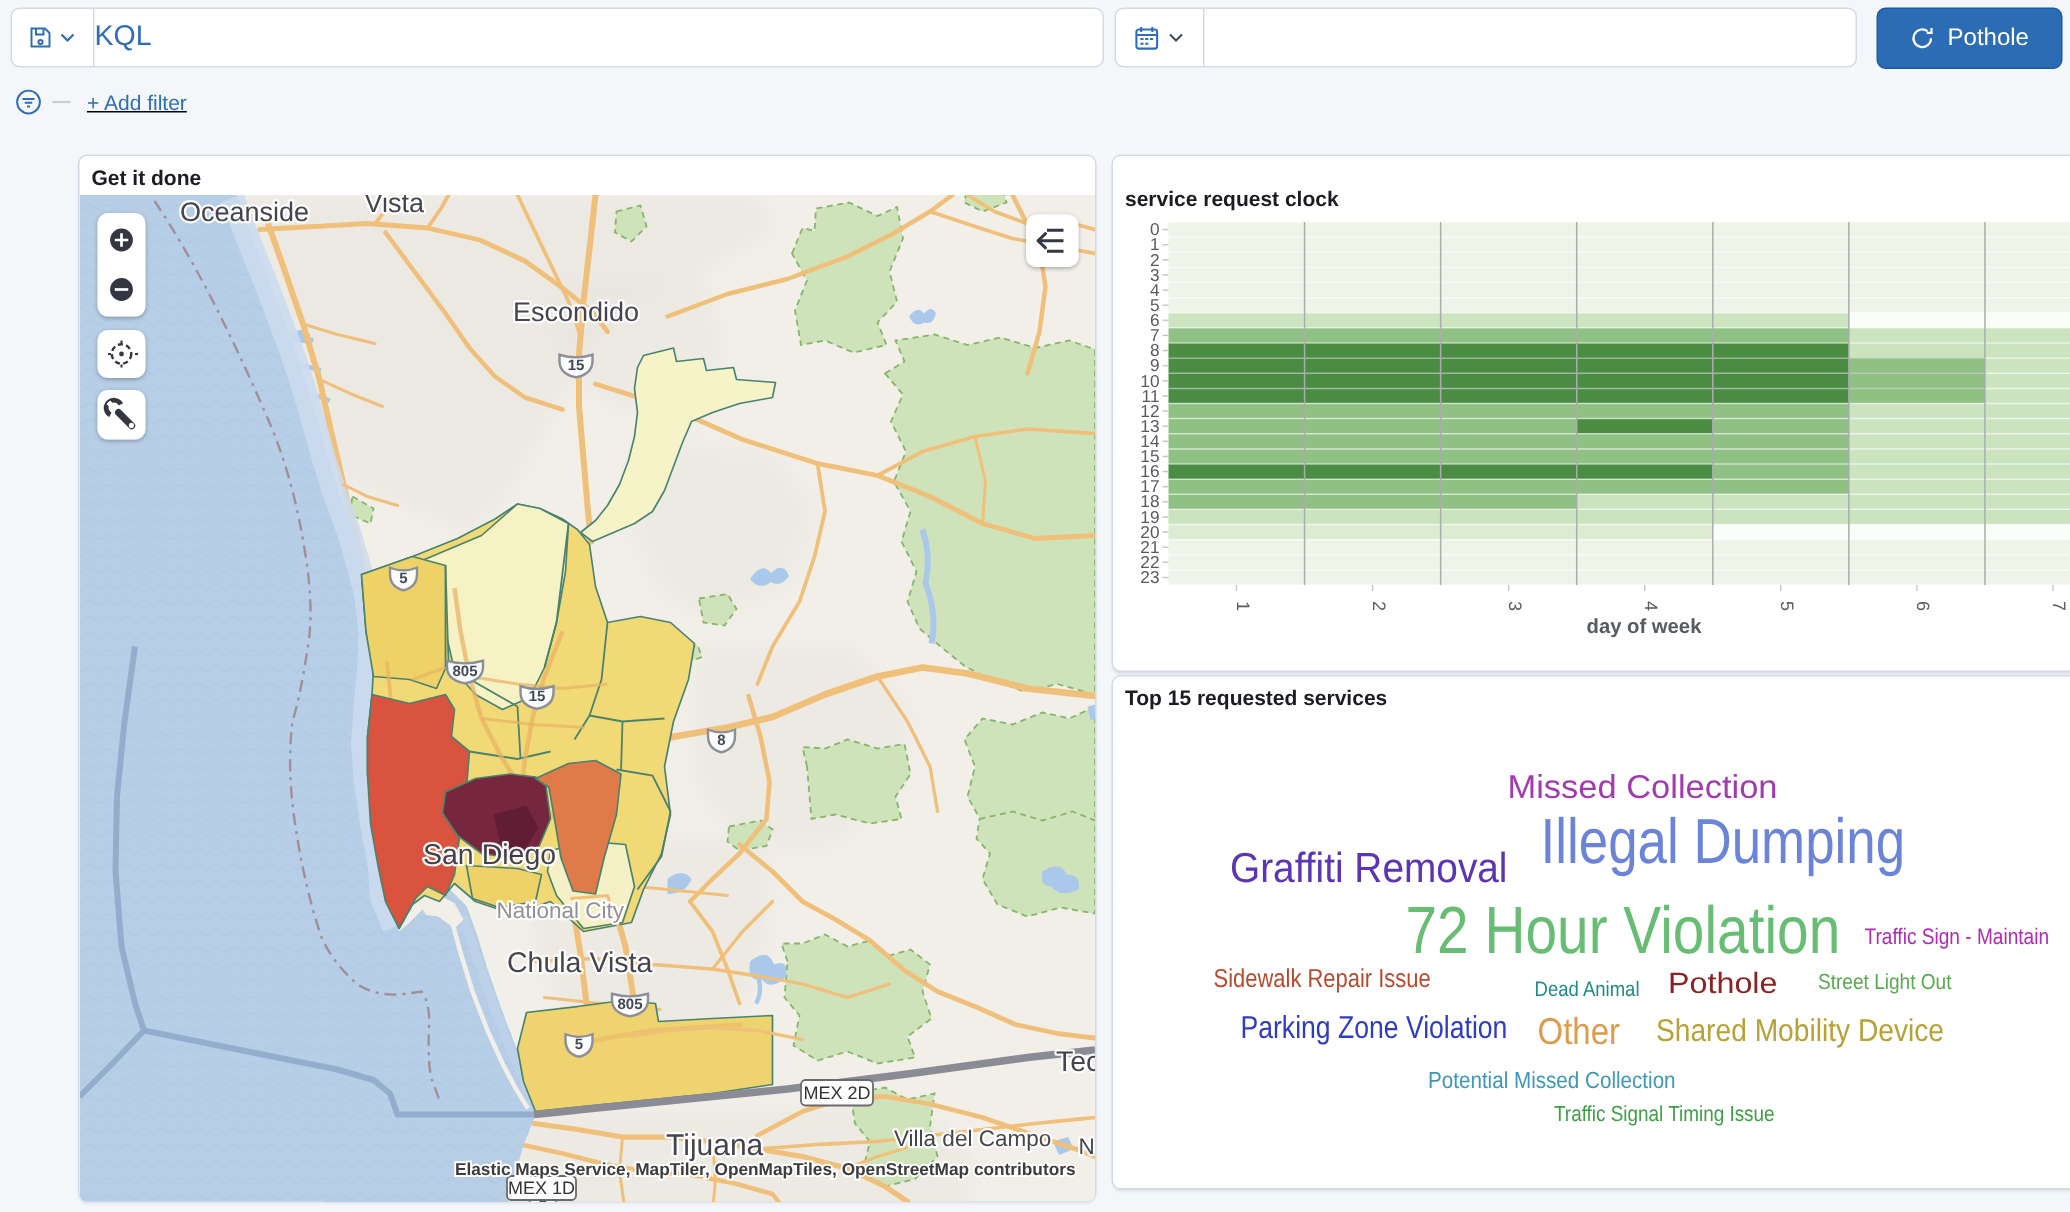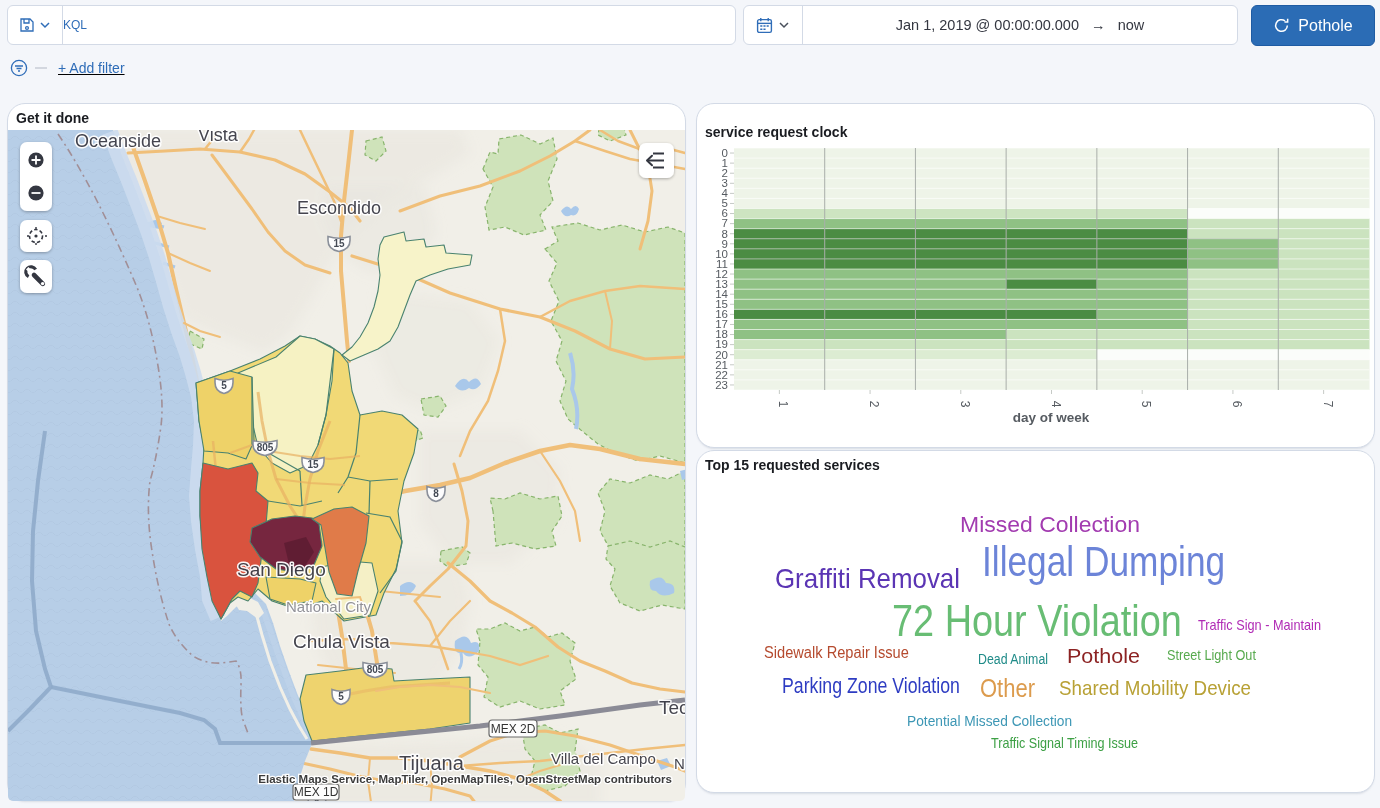--- a/index.html
+++ b/index.html
@@ -1,23 +1,23 @@
 <!DOCTYPE html>
 <html><head>
 <meta charset="utf-8">
 <style>
 * { margin:0; padding:0; box-sizing:border-box; }
 html,body { width:1380px; height:808px; overflow:hidden; }
 body { font-family:"Liberation Sans", sans-serif; background:#f4f6fa; position:relative; }
-.panel { position:absolute; background:#fff; border:1px solid #d3dae6; border-radius:18px; box-shadow:0 2px 2px -1px rgba(152,162,179,.3); }
+.panel { position:absolute; background:#fff; border:1px solid #d3dae6; border-radius:6px; box-shadow:0 2px 2px -1px rgba(152,162,179,.3);margin-left:45px; }
 .ptitle { font-size:14px; font-weight:bold; color:#1a1c21; }
 #searchbar { position:absolute; left:7px; top:5px; width:729px; height:40px; background:#fff; border:1px solid #d3dae6; border-radius:6px; display:flex; align-items:center; }
 #saveCell { width:55px; height:100%; border-right:1px solid #d3dae6; display:flex; align-items:center; justify-content:center; gap:4px; }
 #searchPh { font-size:16px; color:#535761; margin-left:16px; flex:1; }
-#kql { font-size:12px; color:#2f6db8; margin-right:10px; }
+#kql { font-size:19px; color:#2f6db8; margin-right:10px; }
 #datebar { position:absolute; left:743px; top:5px; width:495px; height:40px; background:#fff; border:1px solid #d3dae6; border-radius:6px; display:flex; align-items:center; }
 #calCell { width:59px; height:100%; border-right:1px solid #d3dae6; display:flex; align-items:center; justify-content:center; gap:5px; }
 #dateTxt { flex:1; text-align:center; font-size:14.5px; color:#343741; }
 #refreshBtn { position:absolute; left:1251px; top:5px; width:124px; height:41px; background:#2b6cb5; border:1px solid #1e5ba3; border-radius:6px; color:#fff; font-size:16px; display:flex; align-items:center; justify-content:center; gap:8px; }
 #filterRow { position:absolute; left:10px; top:59px; height:17px; display:flex; align-items:center;text-decoration:underline; }
 #addFilter { font-size:14px; color:#2f6db8; margin-left:8px; }
 #mapPanel { left:7px; top:103px; width:679px; height:698px; }
 #mapPanel .ptitle { position:absolute; left:8px; top:6px; }
 #mapBox { position:absolute; left:0px; top:26px; width:677px; height:671px; overflow:hidden; border-radius:0 0 5px 5px; }
 #clockPanel { left:696px; top:103px; width:679px; height:345px; }
@@ -46,21 +46,20 @@
     <svg width="17" height="17" viewBox="0 0 16 16" fill="none" stroke="#2f6db8" stroke-width="1.3">
         <rect x="1.5" y="2.5" width="13" height="12" rx="1.5"></rect>
         <path d="M1.5 6 h13"></path>
         <path d="M4.5 1 v3 M11.5 1 v3"></path>
         <path d="M4 8.5 h2 M7 8.5 h2 M10 8.5 h2 M4 11.5 h2 M7 11.5 h2"></path>
       </svg>
     <svg width="12" height="12" viewBox="0 0 12 12" fill="none" stroke="#49505c" stroke-width="1.5">
         <path d="M2 4 l4 4 l4 -4"></path>
       </svg>
   </div>
-  <div id="dateTxt">Jan 1, 2019 @ 00:00:00.000&nbsp;&nbsp; →&nbsp;&nbsp; now</div>
 </div>
 <div id="refreshBtn">
   <svg width="17" height="17" viewBox="0 0 16 16" fill="none" stroke="#fff" stroke-width="1.4">
       <path d="M13.5 8 a5.5 5.5 0 1 1 -2.2 -4.4"></path>
       <path d="M13.8 1.6 v3 h-3" fill="none"></path>
     </svg>
   <span>Pothole</span>
 </div>
 <div id="filterRow">
   <svg width="18" height="18" viewBox="0 0 18 18" fill="none" stroke="#2f6db8" stroke-width="1.3">

